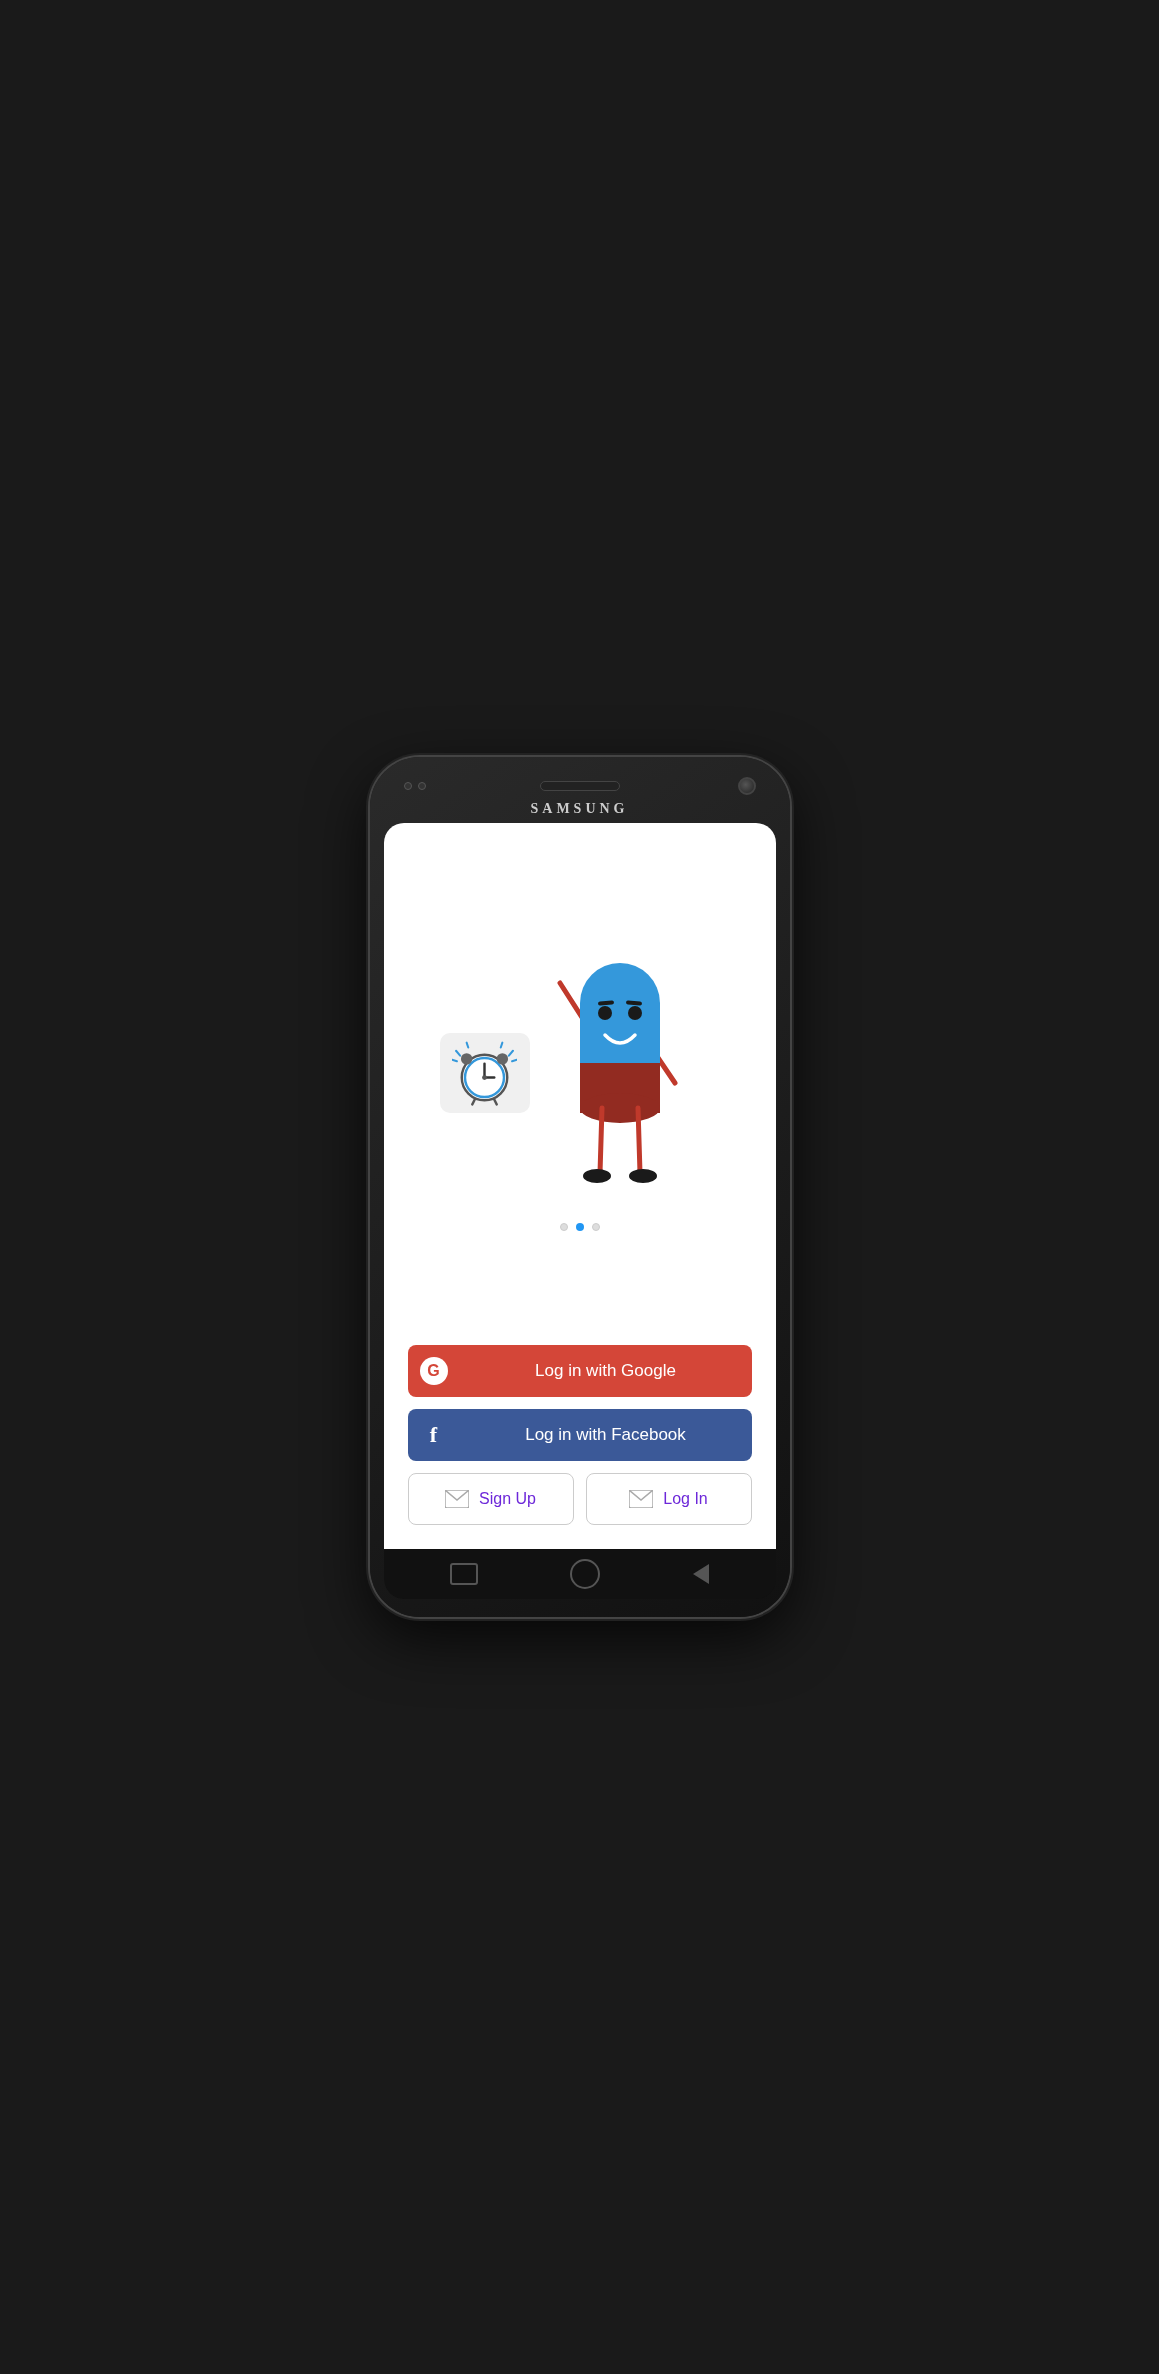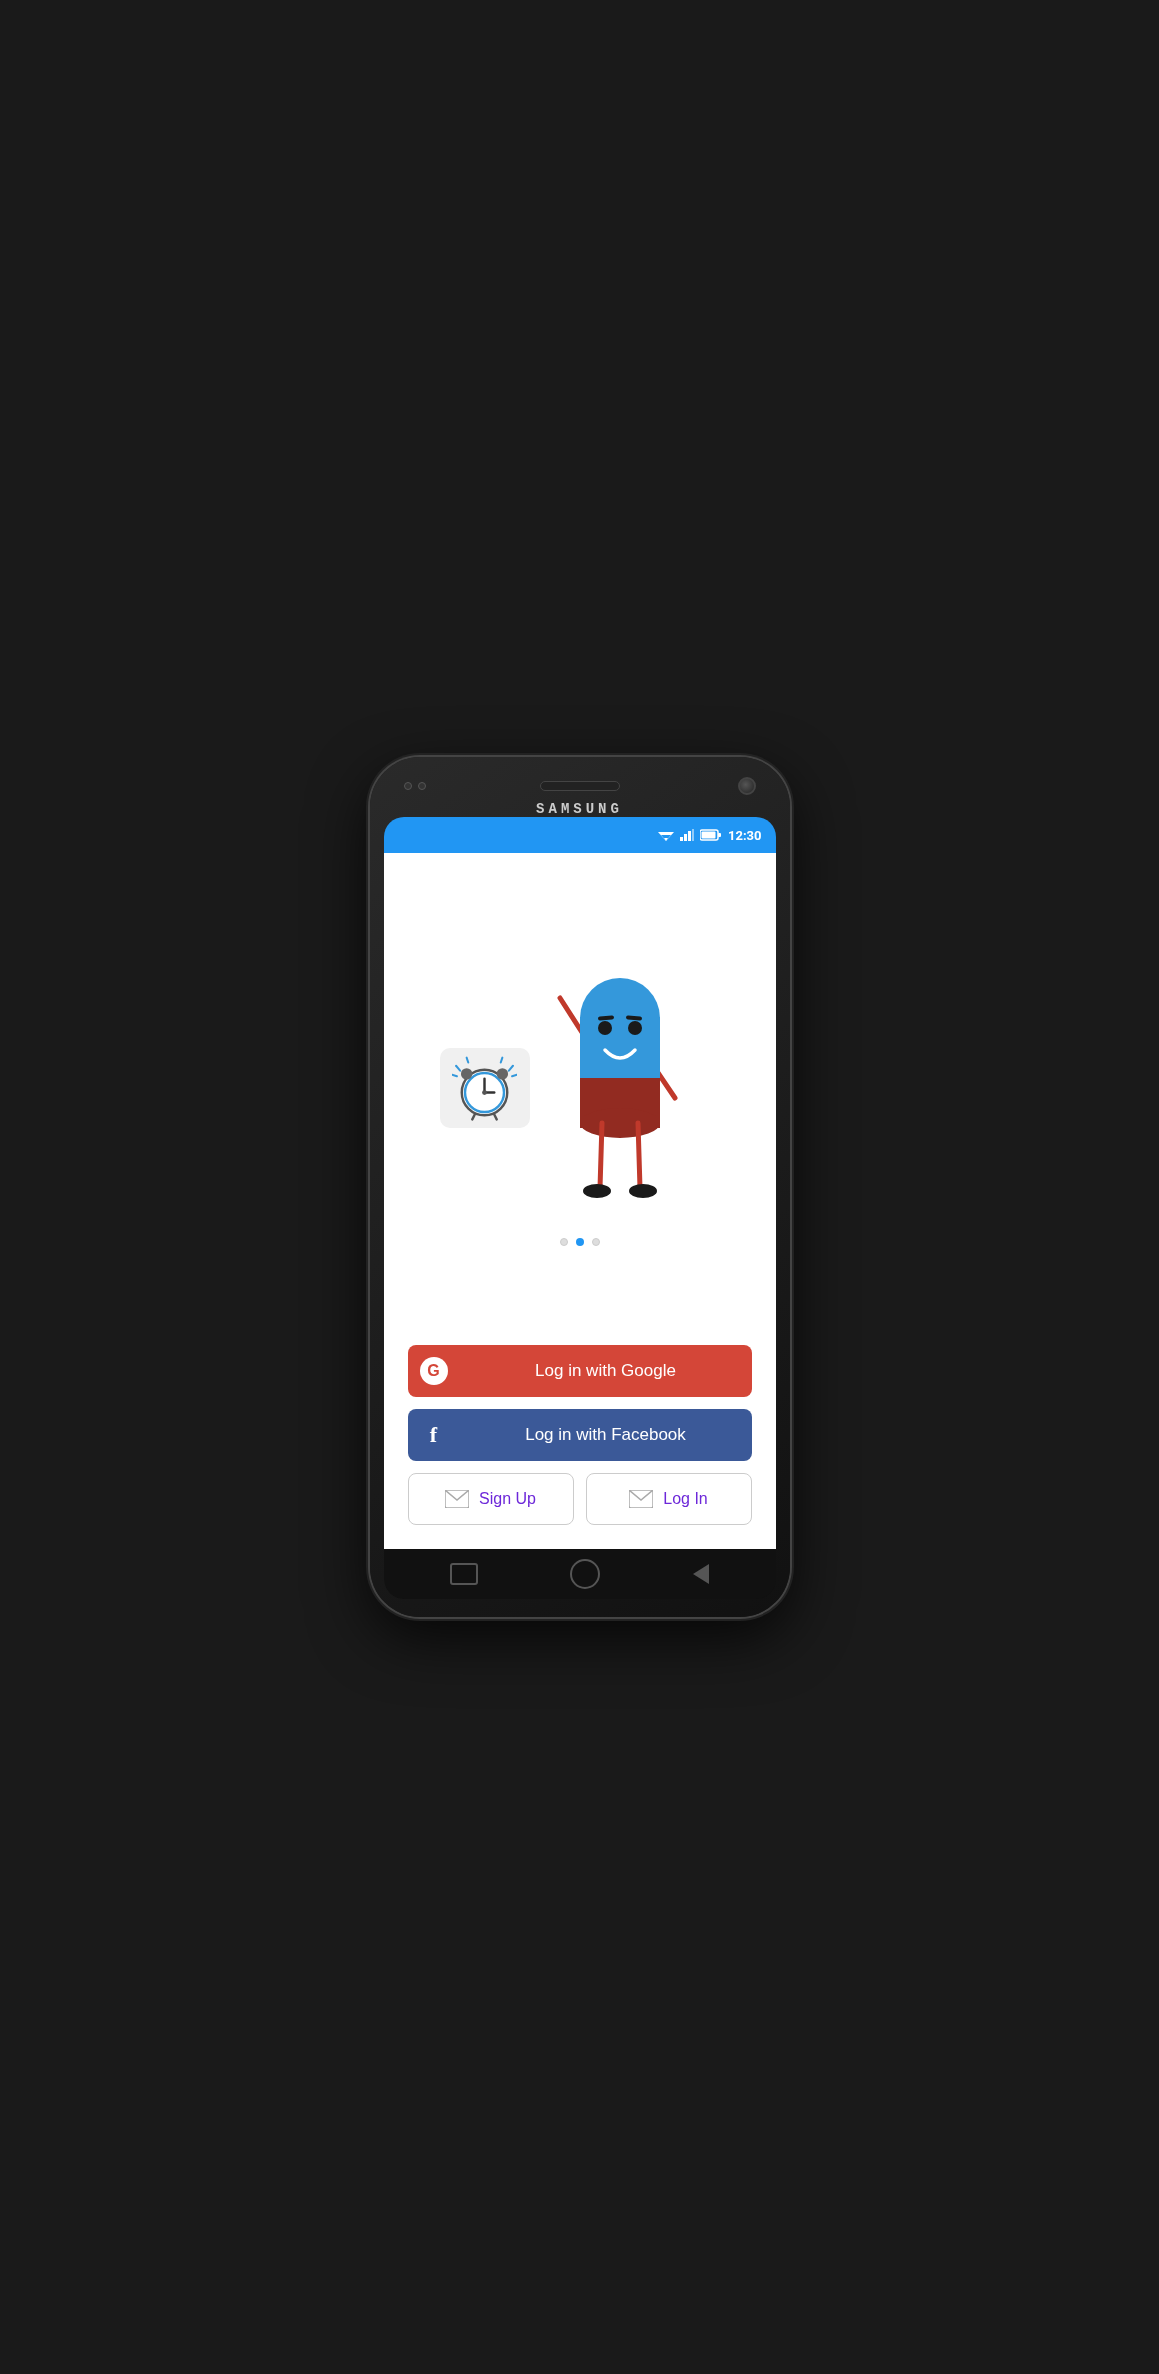--- a/index.html
+++ b/index.html
@@ -73,21 +73,22 @@
       background: radial-gradient(circle at 40% 40%, #555, #222);
       border: 2px solid #444;
     }
 
     .samsung-label {
       color: #ccc;
       font-size: 14px;
       font-weight: 600;
       letter-spacing: 4px;
       text-transform: uppercase;
-      font-family: Liberation Mono, monospace;
+      margin-bottom: 6px;
+      font-family: Liberation Serif, serif;
     }
 
     .phone-screen-wrapper {
       width: 100%;
       flex: 1;
       border-radius: 20px;
       overflow: hidden;
       display: flex;
       flex-direction: column;
     }
@@ -345,44 +346,20 @@
     <div class="phone-speaker"></div>
     <div class="phone-camera-right">
       <div class="camera-circle"></div>
     </div>
   </div>
 
   <div class="samsung-label">SAMSUNG</div>
 
   <div class="phone-screen-wrapper">
 
-    <div class="status-bar">
-      <div class="status-icons">
-
-        <svg width="16" height="12" viewBox="0 0 16 12">
-          <polygon points="8,12 16,3 0,3" fill="white"></polygon>
-          <polygon points="8,12 13,6 3,6" fill="#2196F3"></polygon>
-          <polygon points="8,12 10,9 6,9" fill="white"></polygon>
-        </svg>
-
-        <svg width="14" height="12" viewBox="0 0 14 12">
-          <rect x="0" y="8" width="3" height="4" fill="white"></rect>
-          <rect x="4" y="5" width="3" height="7" fill="white"></rect>
-          <rect x="8" y="2" width="3" height="10" fill="white"></rect>
-          <rect x="12" y="0" width="2" height="12" fill="white" opacity="0.5"></rect>
-        </svg>
-
-        <svg width="22" height="12" viewBox="0 0 22 12">
-          <rect x="0" y="1" width="18" height="10" rx="2" fill="none" stroke="white" stroke-width="1.5"></rect>
-          <rect x="1.5" y="2.5" width="14" height="7" rx="1" fill="white"></rect>
-          <rect x="18" y="4" width="3" height="4" rx="1" fill="white"></rect>
-        </svg>
-        <span class="status-time">12:30</span>
-      </div>
-    </div>
 
     <div class="app-screen">
 
       <div class="illustration-area">
         <div class="mascot-container">
 
           <div class="alarm-clock-box">
             <svg class="alarm-clock-svg" viewBox="0 0 80 80">
 
               <line x1="10" y1="18" x2="5" y2="12" stroke="#3498db" stroke-width="2.5" stroke-linecap="round"></line>

